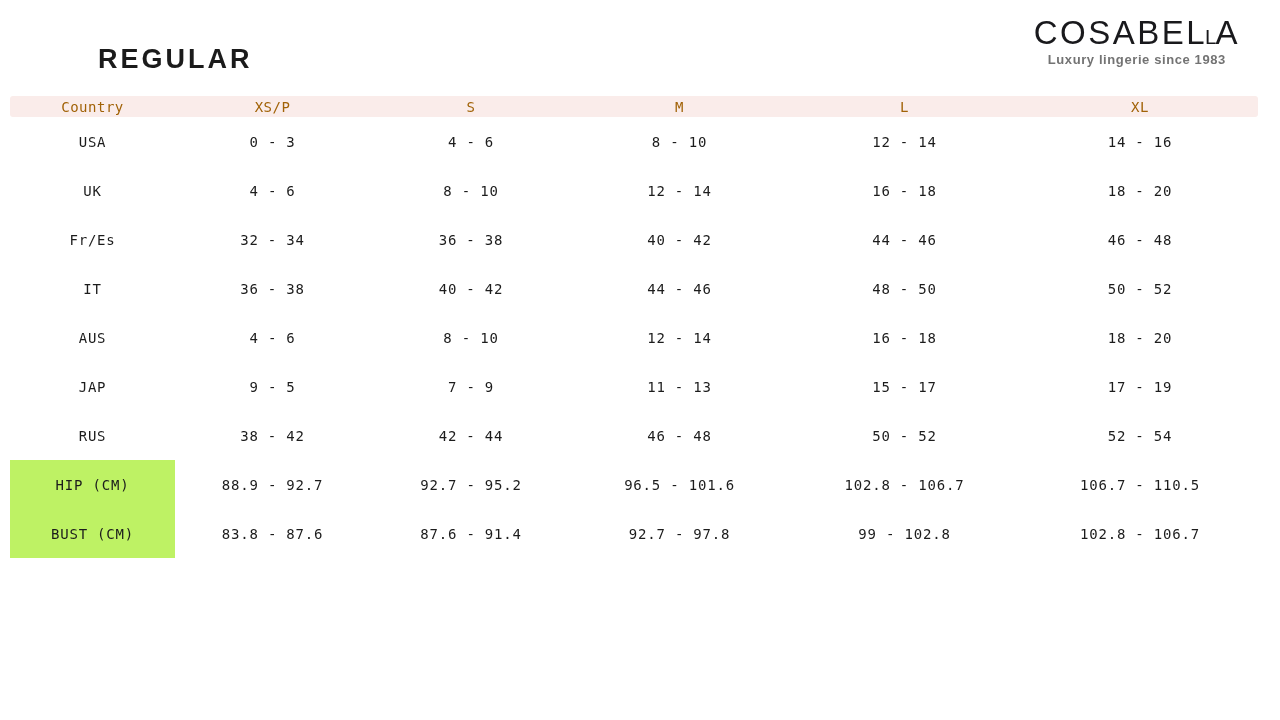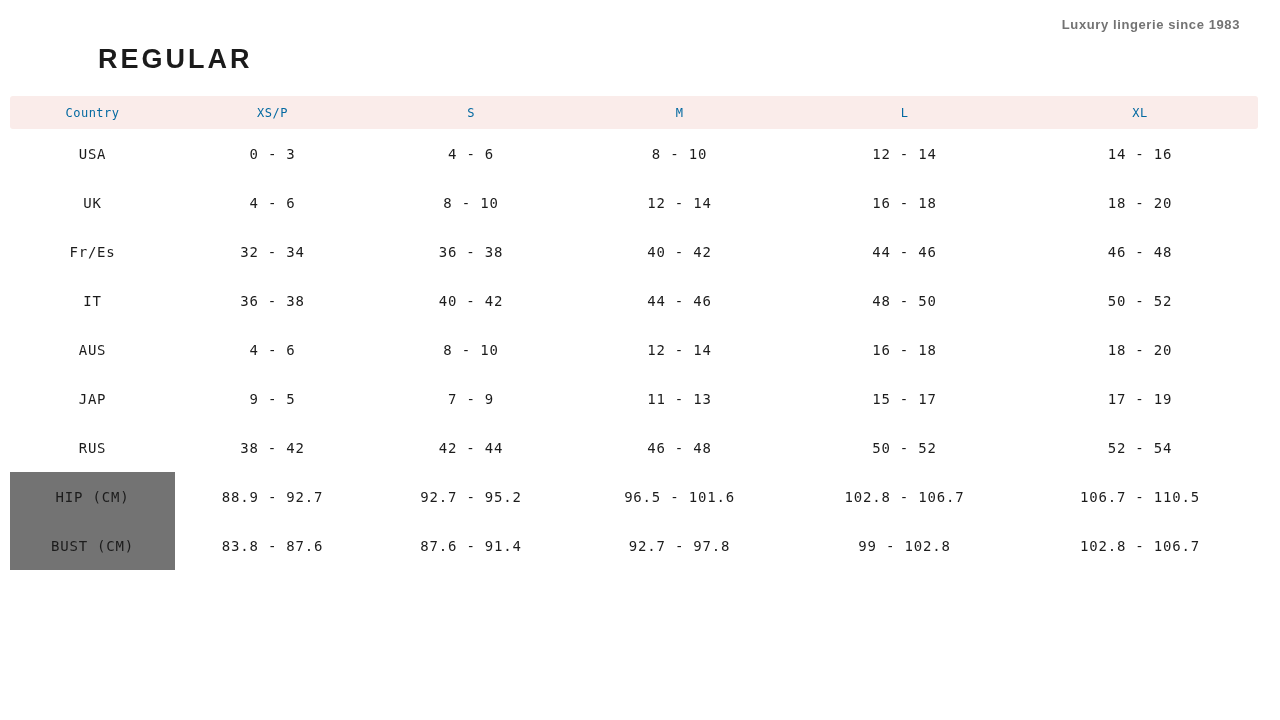--- a/index.html
+++ b/index.html
@@ -56,50 +56,51 @@
   table.size-table {
     position: absolute;
     left: 10px;
     top: 96px;
     width: 1248px;
     border-collapse: collapse;
     table-layout: fixed;
     font-family: "DejaVu Sans Mono", "Liberation Mono", monospace;
   }
   .size-table th {
-    height: 33px;
+    height: 21px;
     background: #faecea;
-    font-size: 12px;
+    font-size: 14px;
     font-weight: 400;
     letter-spacing: 0.5px;
     text-align: center;
     vertical-align: middle;
-    color: #0369a1;
+    color: #a16207;
   }
   .size-table th:first-child { border-radius: 3px 0 0 3px; }
   .size-table th:last-child  { border-radius: 0 3px 3px 0; }
 
   .size-table td {
     height: 49px;
     font-size: 14px;
     letter-spacing: 0.8px;
     text-align: center;
     vertical-align: middle;
     white-space: nowrap;
     color: #1c1c1c;
   }
   .size-table td.label-dark  { background: #edaca4; }
-  .size-table td.label-light { background: #737373; }
+  .size-table td.label-light { background: #bef264; }
 </style>
 </head>
 <body>
 
 <div class="page-title">REGULAR</div>
 
 <div class="brand">
+  <div class="brand-name"><span>COSABEL</span><span class="small-l">L</span><span>A</span></div>
   <div class="brand-tagline">Luxury lingerie since 1983</div>
 </div>
 
 <table class="size-table">
   <colgroup>
     <col style="width:165px">
     <col style="width:195px">
     <col style="width:202px">
     <col style="width:215px">
     <col style="width:235px">

